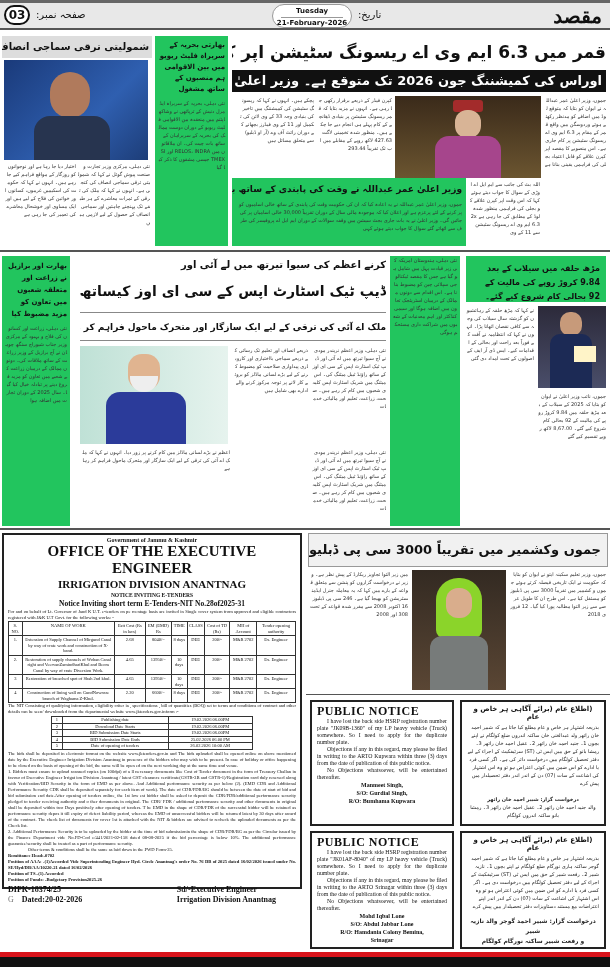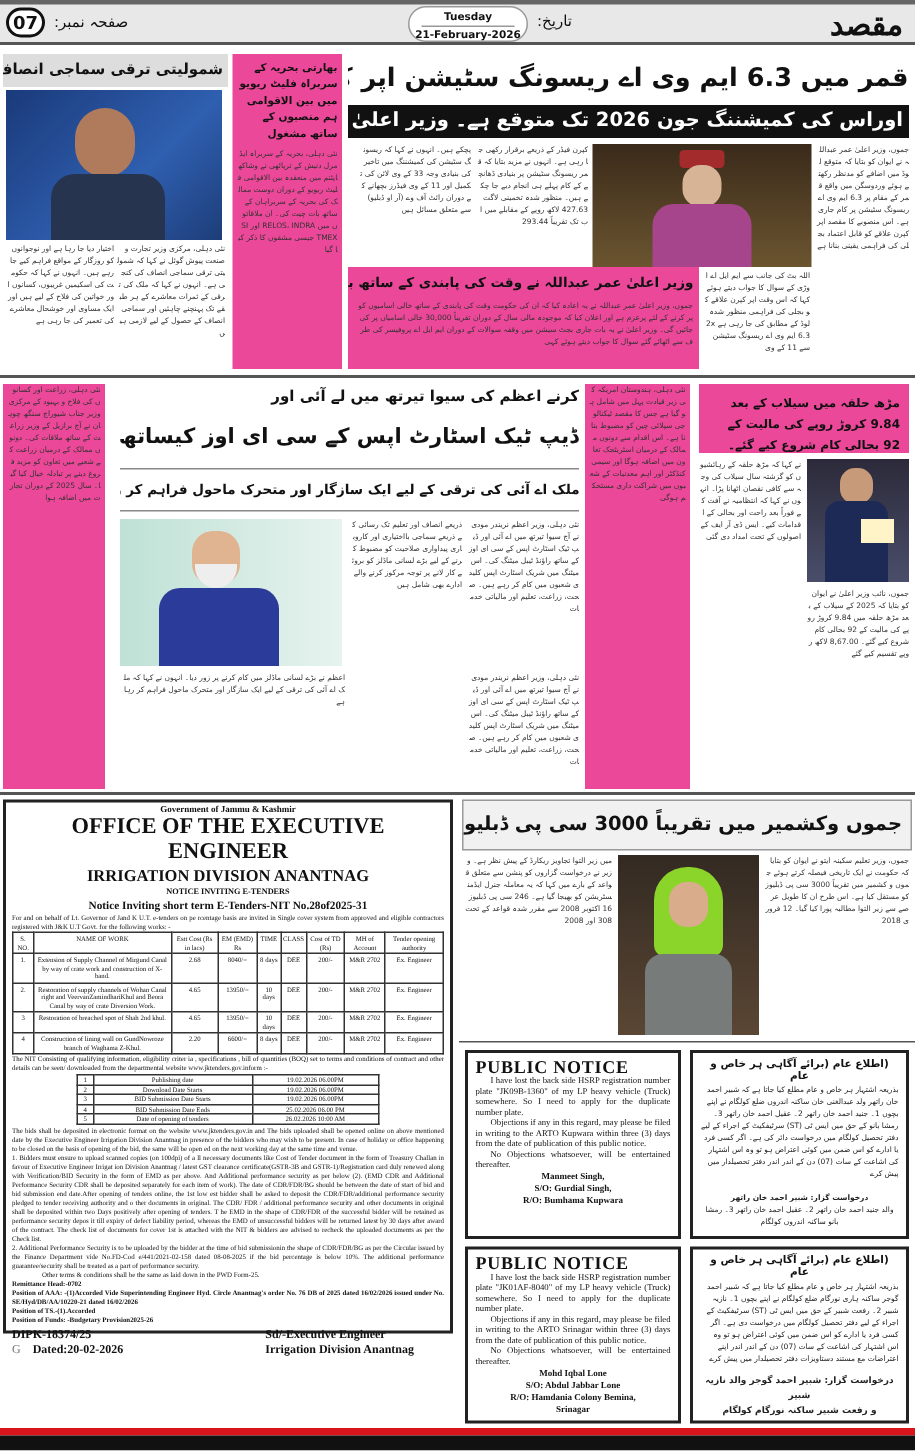--- a/index.html
+++ b/index.html
@@ -9,21 +9,21 @@
 .topbar{left:0;top:0;width:610px;height:30px;background:#e8e8e8;border-bottom:2px solid #555;border-top:3px solid #666}
 .logo{right:8px;top:4px;font-size:20px;font-weight:bold;color:#111;font-family:"DejaVu Serif",serif}
 .datebox{left:272px;top:4px;width:80px;height:24px;background:#fff;border-radius:12px;border:1px solid #999;text-align:center;font-size:7px;font-weight:bold;line-height:11px;padding-top:1px}
 .datelabel{left:358px;top:9px;font-size:10px}
 .pagelabel{left:36px;top:9px;font-size:10px}
 .pagenum{left:4px;top:5px;width:26px;height:20px;border:2px solid #111;border-radius:10px;font-size:12px;font-weight:bold;text-align:center;line-height:16px;background:#fff}
 .headline{font-weight:bold;color:#111;white-space:nowrap;overflow:hidden}
 .blackbar{background:#111;color:#fff;font-weight:bold;white-space:nowrap;overflow:hidden}
 .col{font-size:5px;line-height:8px;color:#333;overflow:hidden;word-break:break-all}
 .photo{overflow:hidden}
-.grey{background:#ec4899}
+.grey{background:#22c55e}
 .hr{background:#555;height:2px}
 .tender{left:2px;top:533px;width:300px;height:356px;border:2px solid #222;font-family:"Liberation Serif",serif;padding:2px 4px}
 .tender .c{text-align:center}
 table.nit{width:100%;border-collapse:collapse;font-size:4.5px;line-height:5.5px}
 table.nit td,table.nit th{border:1px solid #333;text-align:center;padding:1px;font-weight:normal;vertical-align:top}
 table.sched{width:70%;margin:1px auto;border-collapse:collapse;font-size:4.5px;line-height:5.5px}
 table.sched td{border:1px solid #333;text-align:center;padding:0 1px}
 .small{font-size:4.6px;line-height:6px;text-align:justify}
 .notice{border:2px solid #222;font-family:"Liberation Serif",serif;padding:3px 5px}
 .notice h3{text-align:left;font-size:12px;font-weight:bold;letter-spacing:0.5px;line-height:13px}
@@ -40,21 +40,21 @@
 
 <div class="abs topbar"></div>
 <div class="abs logo">مقصد</div>
 <div class="abs datebox">
   <div>Tuesday</div>
   <div style="border-top:1px solid #999;margin:0 8px"></div>
   <div>21-February-2026</div>
 </div>
 <div class="abs datelabel rtl">تاریخ:</div>
 <div class="abs pagelabel rtl">صفحہ نمبر:</div>
-<div class="abs pagenum">07</div>
+<div class="abs pagenum">03</div>
 
 <div class="abs rtl headline grey" style="left:2px;top:36px;width:150px;height:22px;font-size:10px;line-height:22px;padding-right:3px;background:#ddd">شمولیتی ترقی سماجی انصاف کی کنجی ہے: پیوش گوئل</div>
 <div class="abs photo" style="left:4px;top:60px;width:144px;height:100px;background:linear-gradient(135deg,#1a3a7a,#2f5fb0 60%,#1d3d78)">
   <div style="position:absolute;left:46px;top:12px;width:40px;height:46px;border-radius:20px;background:#b07a5c"></div>
   <div style="position:absolute;left:30px;top:56px;width:76px;height:44px;border-radius:16px 16px 0 0;background:#27344f"></div>
 </div>
 <div class="abs col rtl" style="left:78px;top:162px;width:72px;height:80px">نئی دہلی، مرکزی وزیر تجارت و صنعت پیوش گوئل نے کہا کہ شمولیتی ترقی سماجی انصاف کی کنجی ہے۔ انہوں نے کہا کہ ملک کی ترقی کے ثمرات معاشرے کے ہر طبقے تک پہنچنے چاہئیں اور سماجی انصاف کے حصول کے لیے لازمی ہیں</div>
 <div class="abs col rtl" style="left:4px;top:162px;width:72px;height:80px">اختیار دیا جا رہا ہے اور نوجوانوں کو روزگار کے مواقع فراہم کیے جا رہے ہیں۔ انہوں نے کہا کہ حکومت کی اسکیمیں غریبوں، کسانوں اور خواتین کی فلاح کے لیے ہیں اور ایک مساوی اور خوشحال معاشرے کی تعمیر کی جا رہی ہے</div>
 
 <div class="abs grey" style="left:155px;top:36px;width:73px;height:210px">
@@ -75,20 +75,21 @@
 <div class="abs col rtl" style="left:470px;top:180px;width:70px;height:66px">اللہ بٹ کی جانب سے ایم ایل اے اوڑی کے سوال کا جواب دیتے ہوئے کہا کہ اس وقت اپر کپرن علاقے کو بجلی کی فراہمی منظور شدہ لوڈ کے مطابق کی جا رہی ہے 2x6.3 ایم وی اے ریسونگ سٹیشن سے 11 کے وی</div>
 
 <div class="abs grey" style="left:232px;top:178px;width:234px;height:68px">
   <div class="rtl headline" style="font-size:9px;line-height:22px;padding-right:4px;font-weight:bold">وزیر اعلیٰ عمر عبداللہ نے وقت کی پابندی کے ساتھ بھرتی کے عزم کا اعادہ کیا</div>
   <div class="col rtl" style="padding:0 4px;height:42px">جموں، وزیر اعلیٰ عمر عبداللہ نے یہ اعادہ کیا کہ ان کی حکومت وقت کی پابندی کے ساتھ خالی اسامیوں کو پر کرنے کے لئے پرعزم ہے اور اعلان کیا کہ موجودہ مالی سال کے دوران تقریباً 30,000 خالی اسامیاں پر کی جائیں گی۔ وزیر اعلیٰ نے یہ بات جاری بجٹ سیشن میں وقفہ سوالات کے دوران ایم ایل اے پروفیسر کی طرف سے اٹھائے گئے سوال کا جواب دیتے ہوئے کہی</div>
 </div>
 
 <div class="abs hr" style="left:0;top:250px;width:610px"></div>
 
 <div class="abs grey" style="left:2px;top:256px;width:68px;height:270px">
+  <div class="rtl" style="font-size:7px;line-height:12px;padding:4px 3px;font-weight:bold">بھارت اور برازیل نے زراعت اور متعلقہ شعبوں میں تعاون کو مزید مضبوط کیا</div>
   <div class="col rtl" style="padding:0 3px;height:200px">نئی دہلی، زراعت اور کسانوں کی فلاح و بہبود کے مرکزی وزیر جناب شیوراج سنگھ چوہان نے آج برازیل کے وزیر زراعت کے ساتھ ملاقات کی۔ دونوں ممالک کے درمیان زراعت کے شعبے میں تعاون کو مزید فروغ دینے پر تبادلہ خیال کیا گیا۔ سال 2025 کے دوران تجارت میں اضافہ ہوا</div>
 </div>
 
 <div class="abs rtl headline" style="left:80px;top:256px;width:306px;height:18px;font-size:10px;line-height:18px">کرنے اعظم کی سیوا تیرتھ میں لے آئی اور</div>
 <div class="abs rtl headline" style="left:80px;top:276px;width:306px;height:30px;font-size:14px;line-height:30px">ڈیپ ٹیک اسٹارٹ اپس کے سی ای اوز کیساتھ راؤنڈ ٹیبل میٹنگ</div>
 <div class="abs" style="left:80px;top:312px;width:306px;height:1px;background:#888"></div>
 <div class="abs rtl headline" style="left:80px;top:318px;width:306px;height:18px;font-size:9px;line-height:18px">ملک اے آئی کی ترقی کے لیے ایک سازگار اور متحرک ماحول فراہم کر رہا ہے: مودی</div>
 <div class="abs" style="left:80px;top:340px;width:306px;height:1px;background:#888"></div>
 <div class="abs photo" style="left:80px;top:346px;width:148px;height:98px;background:linear-gradient(90deg,#bfe1d6,#e6f3ee)">
   <div style="position:absolute;left:48px;top:8px;width:32px;height:36px;background:#e0b490;border-radius:14px"></div>

